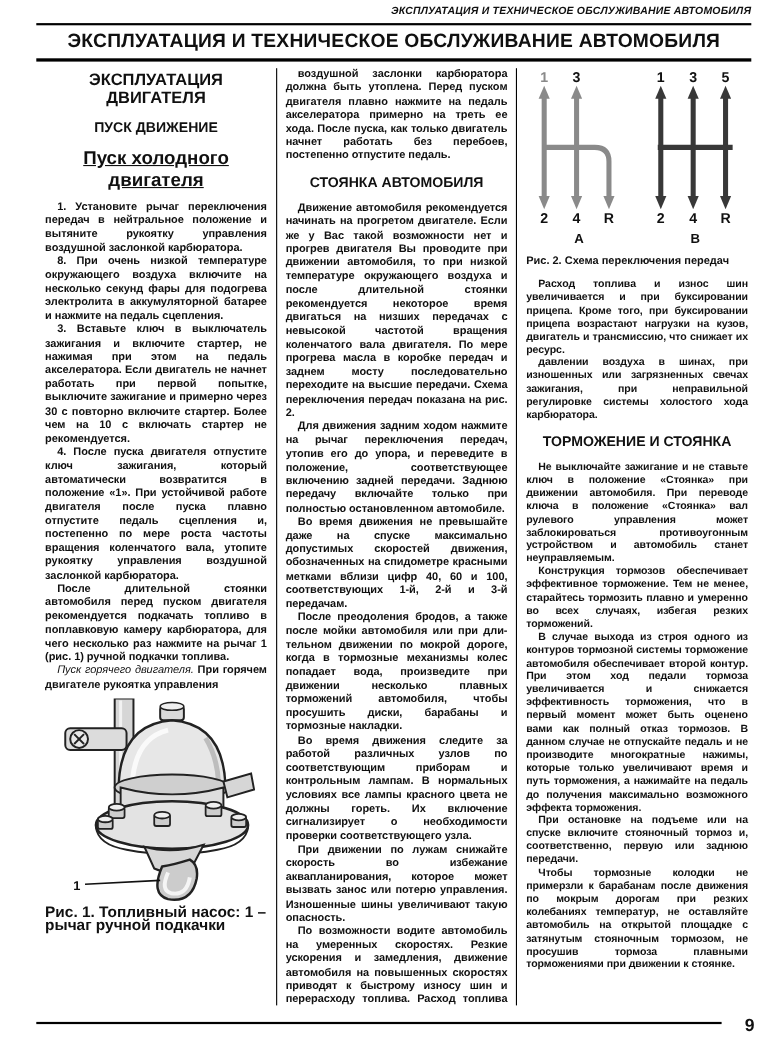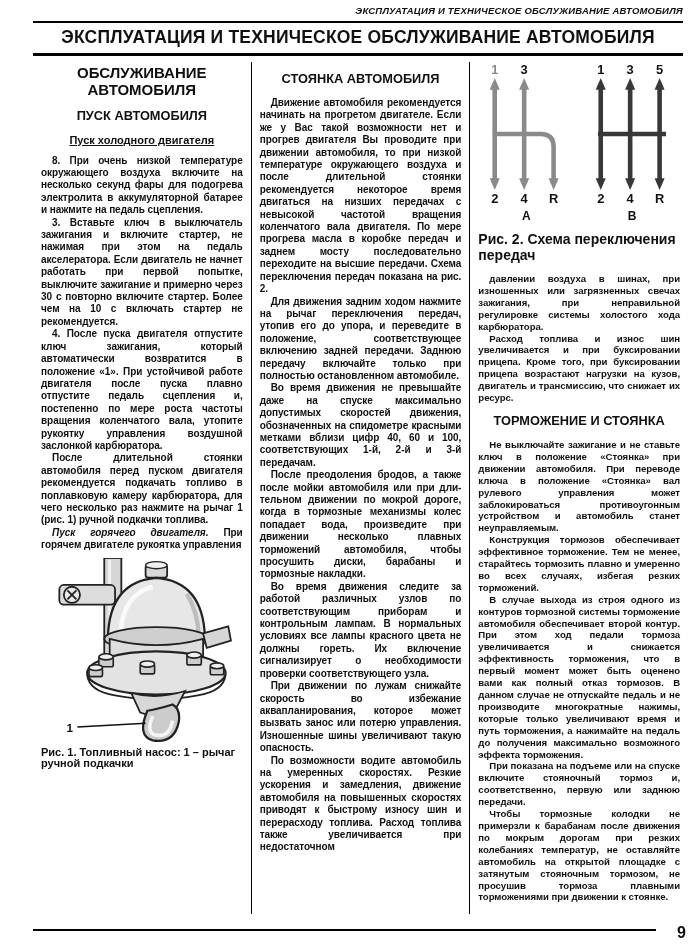--- a/index.html
+++ b/index.html
@@ -12,51 +12,52 @@
              font-size:17.5px;font-weight:bold;letter-spacing:.2px;}
   .rule-thick{position:absolute;top:53px;left:33px;right:33px;height:3px;background:#000;}
   .cols{position:absolute;top:62px;left:33px;right:28px;bottom:36px;display:flex;}
   .col{flex:1 1 0;padding:0 8px;overflow:hidden;min-width:0;}
   .col-mid{border-left:1.6px solid #000;border-right:1.6px solid #000;}
   p.body{margin:0;text-align:justify;text-indent:11px;font-size:10px;line-height:12.4px;
          font-weight:600;letter-spacing:-.05px;}
   .col3 p.body{font-size:9.6px;line-height:11.9px;}
   .h1{font-size:15px;line-height:1.12;font-weight:bold;text-align:center;margin:3px 0 7px;}
   .h2{font-size:12.8px;font-weight:bold;text-align:center;margin:9px 0 11px;}
-  .h3{font-size:11px;font-weight:bold;text-align:center;text-decoration:underline;margin:2px 0 9px;}
-  .bi{font-weight:bold;font-style:italic;}
+  .h3{font-size:17px;font-weight:bold;text-align:center;text-decoration:underline;margin:2px 0 9px;}
+  .bi{font-weight:normal;font-style:italic;}
   .fig1{margin-top:6px;text-align:center;}
   .fig1 svg{display:block;margin:0 auto;}
-  .caption{font-size:11px;line-height:11px;text-align:left;margin-top:3px;font-weight:600;}
+  .caption{font-size:14px;line-height:11px;text-align:left;margin-top:3px;font-weight:600;}
   .caption b{font-weight:bold;}
   .fig2{padding-top:2px;}
   .fig2-row{display:flex;justify-content:space-between;padding:0 2px;}
   .fig2-cell{width:92px;text-align:center;}
   .fig2-letter{font-size:12px;font-weight:bold;margin-top:1px;}
-  .fig2-caption{font-size:14px;font-weight:bold;margin:8px 0 10px;}
+  .fig2-caption{font-size:10px;font-weight:bold;margin:8px 0 10px;}
   .footer-rule{position:absolute;left:33px;right:60px;bottom:19px;height:2.5px;background:#000;}
   .page-num{position:absolute;right:30px;bottom:8px;font-size:16px;font-weight:bold;}
   svg text{font-family:"Liberation Sans",sans-serif;font-weight:bold;}
 </style>
 </head>
 <body>
 
 <div class="page">
 
   <div class="running">ЭКСПЛУАТАЦИЯ И ТЕХНИЧЕСКОЕ ОБСЛУЖИВАНИЕ АВТОМОБИЛЯ</div>
   <div class="rule-thin"></div>
   <div class="doc-title">ЭКСПЛУАТАЦИЯ И ТЕХНИЧЕСКОЕ ОБСЛУЖИВАНИЕ АВТОМОБИЛЯ</div>
   <div class="rule-thick"></div>
 
   <div class="cols">
 
     <div class="col col1">
-      <div class="h1">ОБСЛУЖИВАНИЕ АВТОМОБИЛЯ</div>
-      <div class="h2">ПУСК АВТОМОБИЛЯ</div>
+      <div class="h1">ЭКСПЛУАТАЦИЯ ДВИГАТЕЛЯ</div>
+      <div class="h2">ПУСК ДВИЖЕНИЕ</div>
       <div class="h3">Пуск холодного двигателя</div>
+      <p class="body">1. Установите рычаг переключения передач в нейтральное положение и вытяните рукоятку управления воздушной заслонкой карбюратора.</p>
       <p class="body">8. При очень низкой температуре окружающего воздуха включите на несколько секунд фары для подогрева электролита в аккумуляторной батарее и нажмите на педаль сцепления.</p>
       <p class="body">3. Вставьте ключ в выключатель зажигания и включите стартер, не нажимая при этом на педаль акселератора. Если двигатель не начнет работать при первой попытке, выключите зажигание и примерно через 30 с повторно включите стартер. Более чем на 10 с включать стартер не рекомендуется.</p>
       <p class="body">4. После пуска двигателя отпустите ключ зажигания, который автоматически возвратится в положение «1». При устойчивой работе двигателя после пуска плавно отпустите педаль сцепления и, постепенно по мере роста частоты вращения коленчатого вала, утопите рукоятку управления воздушной заслонкой карбюратора.</p>
       <p class="body">После длительной стоянки автомобиля перед пуском двигателя рекомендуется подкачать топливо в поплавковую камеру карбюратора, для чего несколько раз нажмите на рычаг 1 (рис. 1) ручной подкачки топлива.</p>
       <p class="body"><span class="bi">Пуск горячего двигателя.</span><span> При горячем двигателе рукоятка управления</span></p>
 
       <div class="fig1">
         <svg width="180" height="186" viewBox="0 0 200 207">
 
           <rect x="58" y="0" width="19" height="118" fill="#d6d6d6" stroke="#222" stroke-width="2"></rect>
@@ -102,20 +103,21 @@
           <path d="M112,176 Q104,194 115,197 Q131,200 134,181" fill="none" stroke="#f5f5f5" stroke-width="4"></path>
 
           <line x1="28" y1="188" x2="104" y2="184" stroke="#111" stroke-width="1.6"></line>
           <text x="16" y="194" font-size="13" fill="#111">1</text>
         </svg>
         <div class="caption"><b>Рис. 1. Топливный насос:</b><span> 1 – рычаг ручной подкачки</span></div>
       </div>
     </div>
 
     <div class="col col-mid">
+      <p class="body">воздушной заслонки карбюратора должна быть утоплена. Перед пуском двигателя плавно нажмите на педаль акселератора примерно на треть ее хода. После пуска, как только двигатель начнет работать без перебоев, постепенно отпустите педаль.</p>
       <div class="h2">СТОЯНКА АВТОМОБИЛЯ</div>
       <p class="body">Движение автомобиля рекомендуется начинать на прогретом двигателе. Если же у Вас такой возможности нет и прогрев двигателя Вы проводите при движении автомобиля, то при низкой температуре окружающего воздуха и после длительной стоянки рекомендуется некоторое время двигаться на низших передачах с невысокой частотой вращения коленчатого вала двигателя. По мере прогрева масла в коробке передач и заднем мосту последовательно переходите на высшие передачи. Схема переключения передач показана на рис. 2.</p>
       <p class="body">Для движения задним ходом нажмите на рычаг переключения передач, утопив его до упора, и переведите в положение, соответствующее включению задней передачи. Заднюю передачу включайте только при полностью остановленном автомобиле.</p>
       <p class="body">Во время движения не превышайте даже на спуске максимально допустимых скоростей движения, обозначенных на спидометре красными метками вблизи цифр 40, 60 и 100, соответствующих 1-й, 2-й и 3-й передачам.</p>
       <p class="body">После преодоления бродов, а также после мойки автомобиля или при дли-тельном движении по мокрой дороге, когда в тормозные механизмы колес попадает вода, произведите при движении несколько плавных торможений автомобиля, чтобы просушить диски, барабаны и тормозные накладки.</p>
       <p class="body">Во время движения следите за работой различных узлов по соответствующим приборам и контрольным лампам. В нормальных условиях все лампы красного цвета не должны гореть. Их включение сигнализирует о необходимости проверки соответствующего узла.</p>
       <p class="body">При движении по лужам снижайте скорость во избежание аквапланирования, которое может вызвать занос или потерю управления. Изношенные шины увеличивают такую опасность.</p>
       <p class="body">По возможности водите автомобиль на умеренных скоростях. Резкие ускорения и замедления, движение автомобиля на повышенных скоростях приводят к быстрому износу шин и перерасходу топлива. Расход топлива также увеличивается при недостаточном</p>
     </div>
 
@@ -165,26 +167,26 @@
                 <text x="16" y="151" font-size="14" text-anchor="middle">2</text>
                 <text x="48" y="151" font-size="14" text-anchor="middle">4</text>
                 <text x="80" y="151" font-size="14" text-anchor="middle">R</text>
               </g>
             </svg>
             <div class="fig2-letter">В</div>
           </div>
         </div>
         <div class="fig2-caption">Рис. 2. Схема переключения передач</div>
       </div>
+      <p class="body">Расход топлива и износ шин увеличивается и при буксировании прицепа. Кроме того, при буксировании прицепа возрастают нагрузки на кузов, двигатель и трансмиссию, что снижает их ресурс.</p>
       <p class="body">давлении воздуха в шинах, при изношенных или загрязненных свечах зажигания, при неправильной регулировке системы холостого хода карбюратора.</p>
-      <p class="body">Расход топлива и износ шин увеличивается и при буксировании прицепа. Кроме того, при буксировании прицепа возрастают нагрузки на кузов, двигатель и трансмиссию, что снижает их ресурс.</p>
       <div class="h2">ТОРМОЖЕНИЕ И СТОЯНКА</div>
       <p class="body">Не выключайте зажигание и не ставьте ключ в положение «Стоянка» при движении автомобиля. При переводе ключа в положение «Стоянка» вал рулевого управления может заблокироваться противоугонным устройством и автомобиль станет неуправляемым.</p>
       <p class="body">Конструкция тормозов обеспечивает эффективное торможение. Тем не менее, старайтесь тормозить плавно и умеренно во всех случаях, избегая резких торможений.</p>
       <p class="body">В случае выхода из строя одного из контуров тормозной системы торможение автомобиля обеспечивает второй контур. При этом ход педали тормоза увеличивается и снижается эффективность торможения, что в первый момент может быть оценено вами как полный отказ тормозов. В данном случае не отпускайте педаль и не производите многократные нажимы, которые только увеличивают время и путь торможения, а нажимайте на педаль до получения максимально возможного эффекта торможения.</p>
-      <p class="body">При показана на подъеме или на спуске включите стояночный тормоз и, соответственно, первую или заднюю передачи.</p>
+      <p class="body">При остановке на подъеме или на спуске включите стояночный тормоз и, соответственно, первую или заднюю передачи.</p>
       <p class="body">Чтобы тормозные колодки не примерзли к барабанам после движения по мокрым дорогам при резких колебаниях температур, не оставляйте автомобиль на открытой площадке с затянутым стояночным тормозом, не просушив тормоза плавными торможениями при движении к стоянке.</p>
     </div>
   </div>
 
   <div class="footer-rule"></div>
   <div class="page-num">9</div>
 </div>
 
 </body></html>

